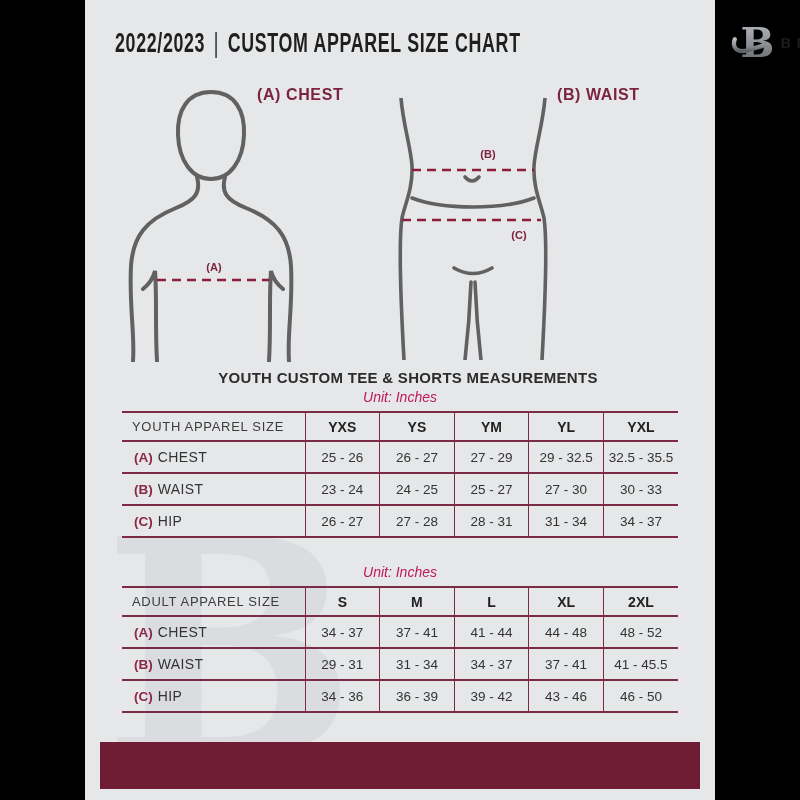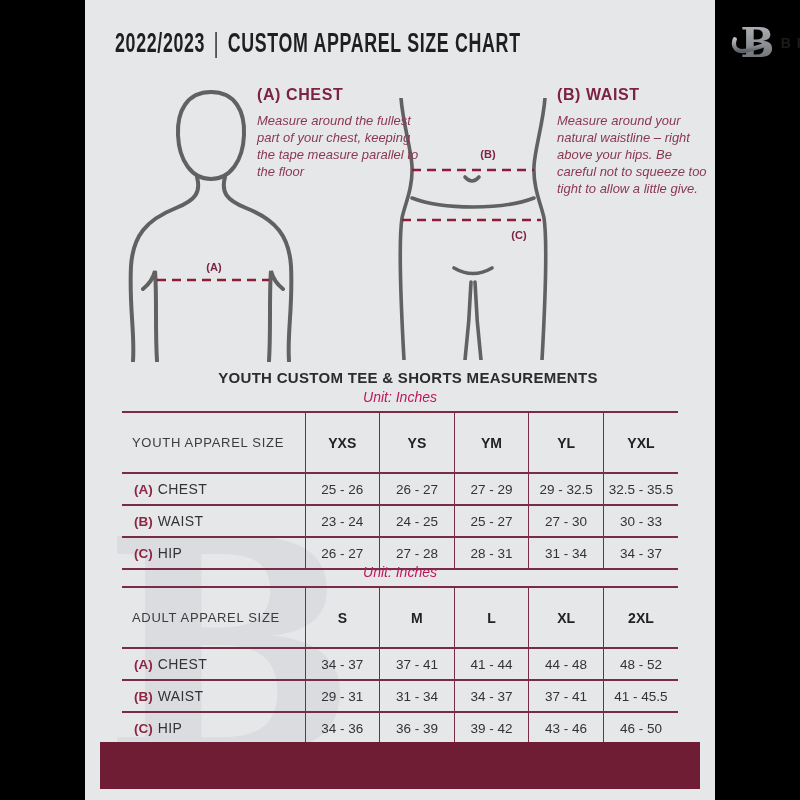--- a/index.html
+++ b/index.html
@@ -43,21 +43,21 @@
 
   
   .size-table { position:absolute; left:37px; width:556px; z-index:1;
                 border-collapse:collapse; table-layout:fixed;
                 border-bottom:2px solid #7c2b44; }
   .youth-table { top:411px; }
   .adult-table { top:586px; }
   .size-table tr { border-top:2px solid #7c2b44; }
   .size-table th, .size-table td { border-left:1.5px solid #7c2b44; vertical-align:middle; }
   .size-table th:first-child, .size-table td:first-child { border-left:none; }
-  .size-table th { height:27px; padding:16px 2px; text-align:center;
+  .size-table th { height:27px; padding:0 2px; text-align:center;
                    font-size:14px; font-weight:bold; color:#222; }
   .size-table th.label-col { text-align:left; padding-left:10px;
                              font-size:13px; font-weight:normal; letter-spacing:0.7px; color:#3c3c3c; }
   .size-table td { height:30px; padding:0 2px; text-align:center; font-size:13.5px; color:#333; }
   .size-table td.label-col { text-align:left; padding-left:12px; }
   .row-prefix { font-weight:bold; color:#8c2743; margin-right:5px; }
   .row-label  { color:#333; letter-spacing:0.4px; font-size:14px; }
 
   
   .footer-bar { position:absolute; left:15px; top:742px; width:600px; height:47px;
@@ -116,25 +116,23 @@
         <path d="M 87,184 C 88,210 90,236 93,262"></path>
       </g>
       <path d="M 24,72 L 146,72" fill="none" stroke="#8c1d3b" stroke-width="2.6" stroke-dasharray="9 6"></path>
       <path d="M 14,122 L 153,122" fill="none" stroke="#8c1d3b" stroke-width="2.6" stroke-dasharray="9 6"></path>
       <text x="100" y="60" text-anchor="middle" font-size="11" font-weight="bold" fill="#7b2340">(B)</text>
       <text x="131" y="141" text-anchor="middle" font-size="11" font-weight="bold" fill="#7b2340">(C)</text>
     </svg>
 
     <div class="guide-block gb-chest">
       <div class="guide-heading">(A) CHEST</div>
-      <div class="guide-body">Measure around the fullest part of your chest, keeping the tape measure parallel to the floor</div>
     </div>
     <div class="guide-block gb-waist">
       <div class="guide-heading">(B) WAIST</div>
-      <div class="guide-body">Measure around your natural waistline – right above your hips. Be careful not to squeeze too tight to allow a little give.</div>
     </div>
     <div class="guide-block gb-hips">
     </div>
 
     <div class="section-title yt-title">YOUTH CUSTOM TEE &amp; SHORTS MEASUREMENTS</div>
     <div class="section-unit yt-unit">Unit: Inches</div>
 
     <table class="size-table youth-table">
       <colgroup>
           <col style="width:183px">

